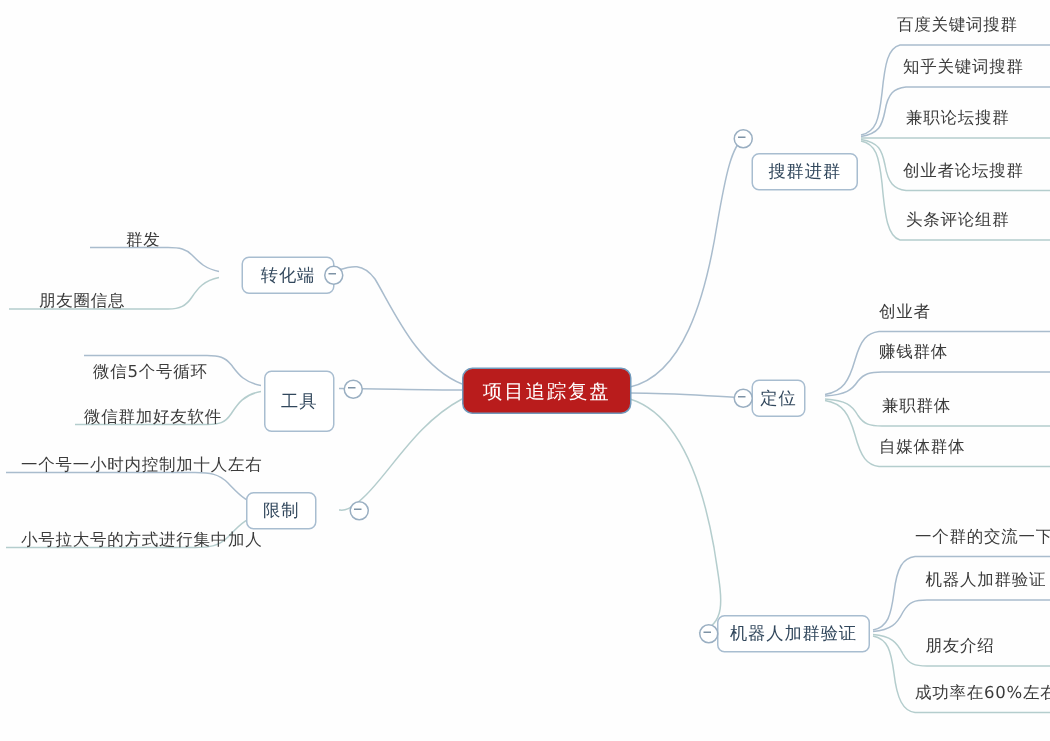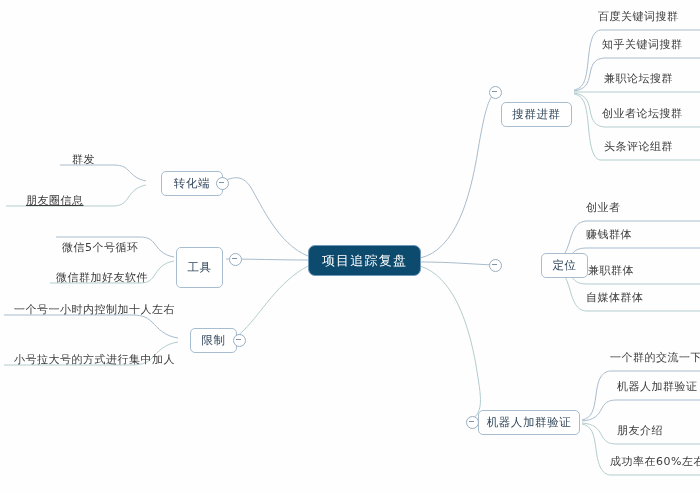--- a/index.html
+++ b/index.html
@@ -31,21 +31,21 @@
     color: #31475c;
     font-size: 11.5px;
     letter-spacing: 0.6px;
     display: flex;
     align-items: center;
     justify-content: center;
     white-space: nowrap;
     z-index: 3;
   }
   .node.root {
-    background: #0c4a6e;
+    background: #b91c1c;
     border: 1px solid #7199bb;
     color: #ffffff;
     font-size: 13px;
     border-radius: 7px;
     letter-spacing: 1.2px;
   }
   .leaf {
     position: absolute;
     color: #3b3b3b;
     font-size: 11px;
@@ -127,51 +127,51 @@
   <div class="node" style="left:501px; top:80px; width:71px; height:25px;margin-top:22px;">
     <span>搜群进群</span>
   </div>
   <div class="leaf" style="left:598px; top:9px;">百度关键词搜群</div>
   <div class="leaf" style="left:602px; top:37px;">知乎关键词搜群</div>
   <div class="leaf" style="left:604px; top:71px;">兼职论坛搜群</div>
   <div class="leaf" style="left:602px; top:106px;">创业者论坛搜群</div>
   <div class="leaf" style="left:604px; top:139px;">头条评论组群</div>
 
   <div class="toggle" style="left:489px; top:259px;"></div>
-  <div class="node" style="left:501px; top:253px; width:47px; height:25px;margin-left:40px;">
+  <div class="node" style="left:501px; top:253px; width:36px; height:25px;">
     <span>定位</span>
   </div>
   <div class="leaf" style="left:586px; top:200px;">创业者</div>
   <div class="leaf" style="left:586px; top:227px;">赚钱群体</div>
   <div class="leaf" style="left:588px; top:263px;">兼职群体</div>
   <div class="leaf" style="left:586px; top:290px;">自媒体群体</div>
 
   <div class="toggle" style="left:466px; top:416px;"></div>
   <div class="node" style="left:478px; top:410px; width:102px; height:25px;">
     <span>机器人加群验证</span>
   </div>
   <div class="leaf" style="left:610px; top:350px;">一个群的交流一下啊</div>
   <div class="leaf" style="left:617px; top:379px;">机器人加群验证</div>
   <div class="leaf" style="left:617px; top:423px;">朋友介绍</div>
   <div class="leaf" style="left:610px; top:454px;">成功率在60%左右</div>
 
   <div class="node" style="left:148px; top:171px; width:62px; height:25px;margin-left:13px;">
     <span>转化端</span>
   </div>
   <div class="toggle" style="left:216px; top:177px;"></div>
-  <div class="leaf" style="left:72px; top:152px;text-align:center;">群发</div>
-  <div class="leaf" style="left:26px; top:193px;text-decoration:underline;">朋友圈信息</div>
+  <div class="leaf" style="left:84px; top:152px;text-align:center;">群发</div>
+  <div class="leaf" style="left:26px; top:193px;">朋友圈信息</div>
 
   <div class="node" style="left:176px; top:247px; width:47px; height:41px;">
     <span>工具</span>
   </div>
   <div class="toggle" style="left:229px; top:253px;"></div>
   <div class="leaf" style="left:62px; top:224px;margin-top:16px;">微信5个号循环</div>
   <div class="leaf" style="left:56px; top:270px;">微信群加好友软件</div>
 
-  <div class="node" style="left:190px; top:328px; width:47px; height:25px;">
+  <div class="node" style="left:164px; top:328px; width:47px; height:25px;">
     <span>限制</span>
   </div>
   <div class="toggle" style="left:233px; top:334px;"></div>
   <div class="leaf" style="left:14px; top:302px;">一个号一小时内控制加十人左右</div>
   <div class="leaf" style="left:14px; top:352px;">小号拉大号的方式进行集中加人</div>
 
 </div>
 
 </body></html>

